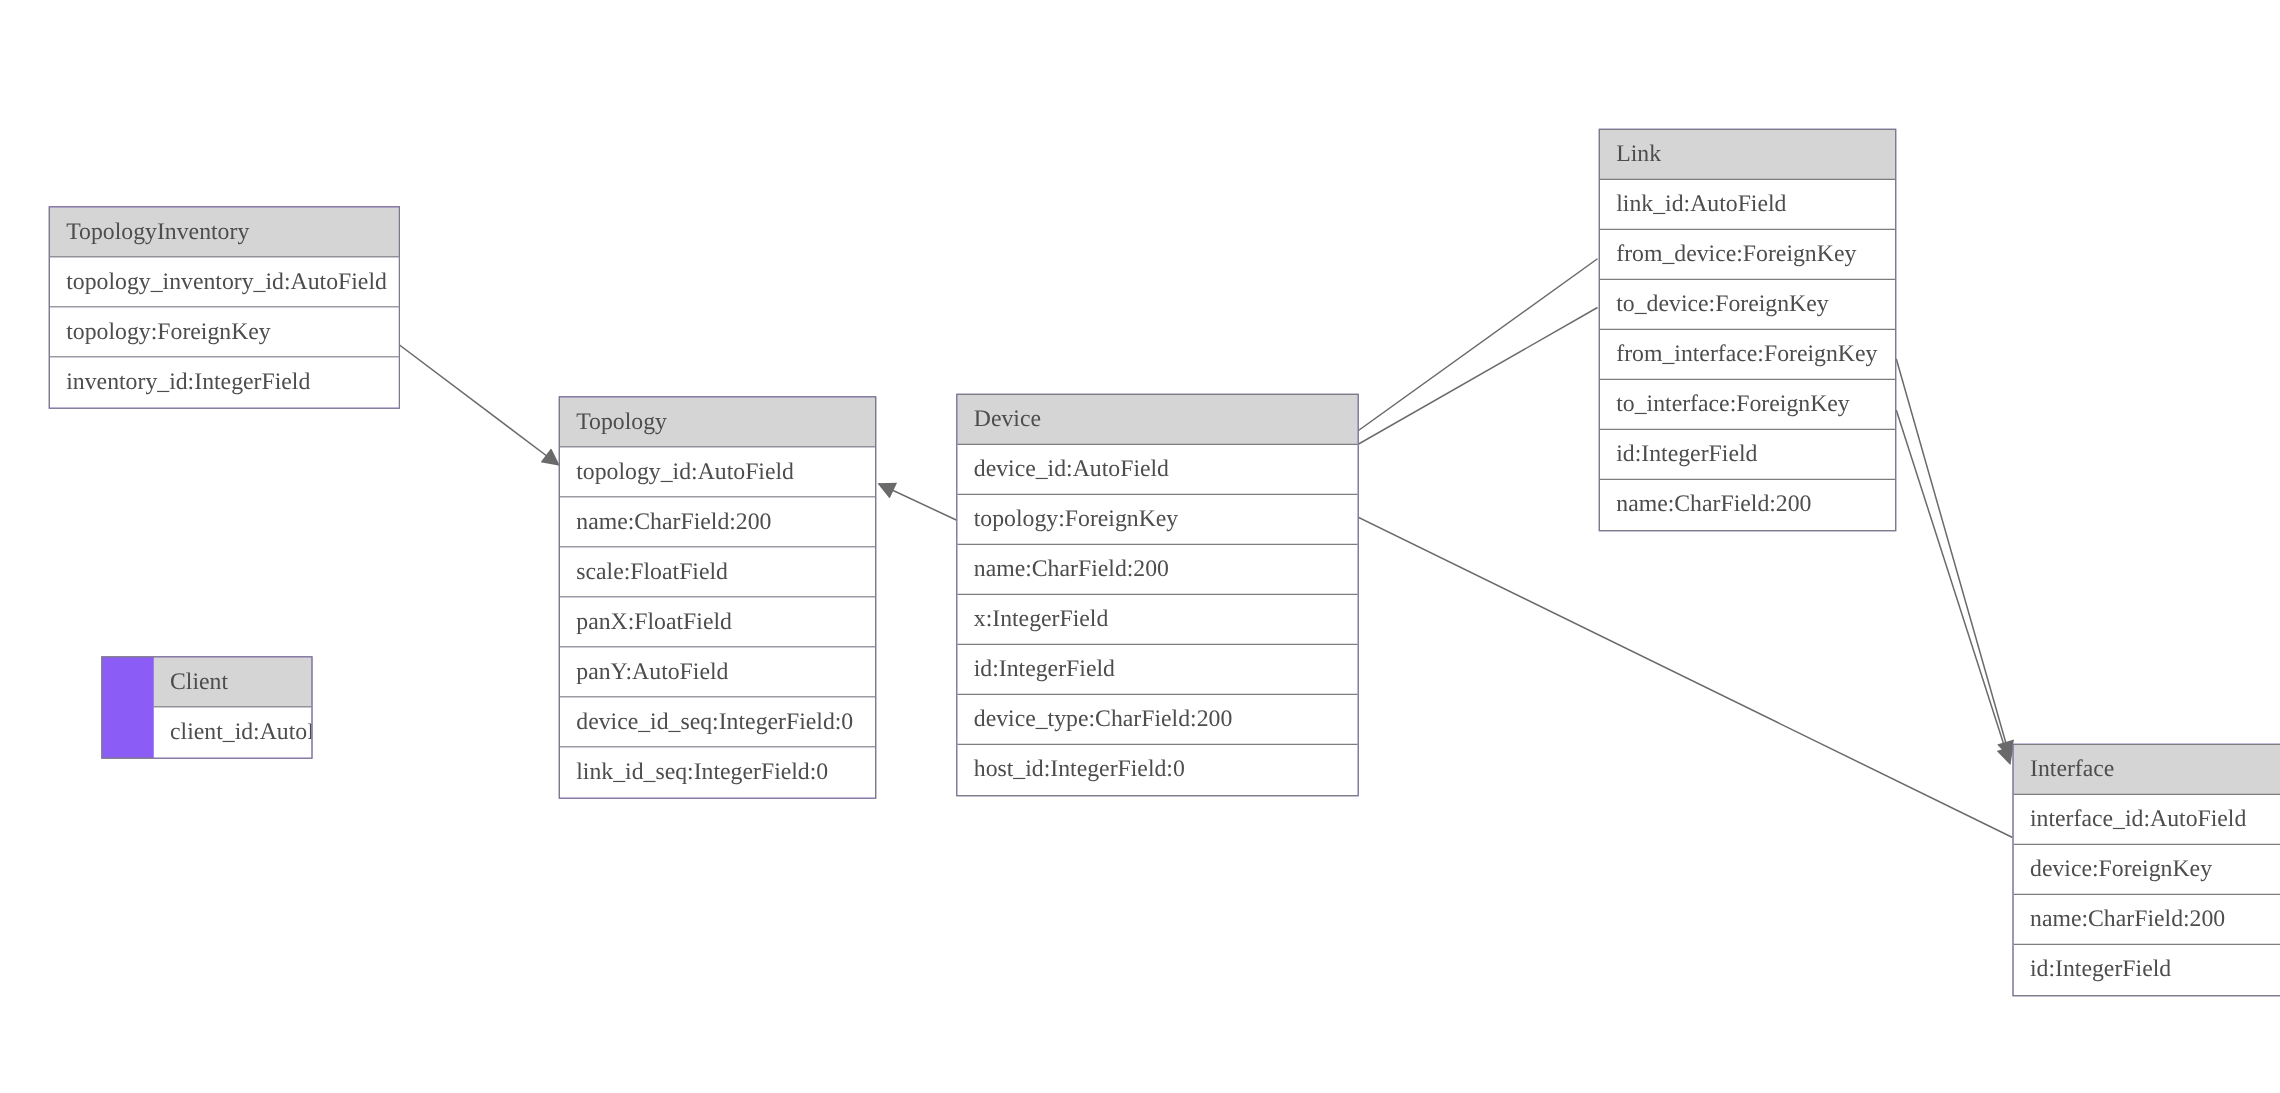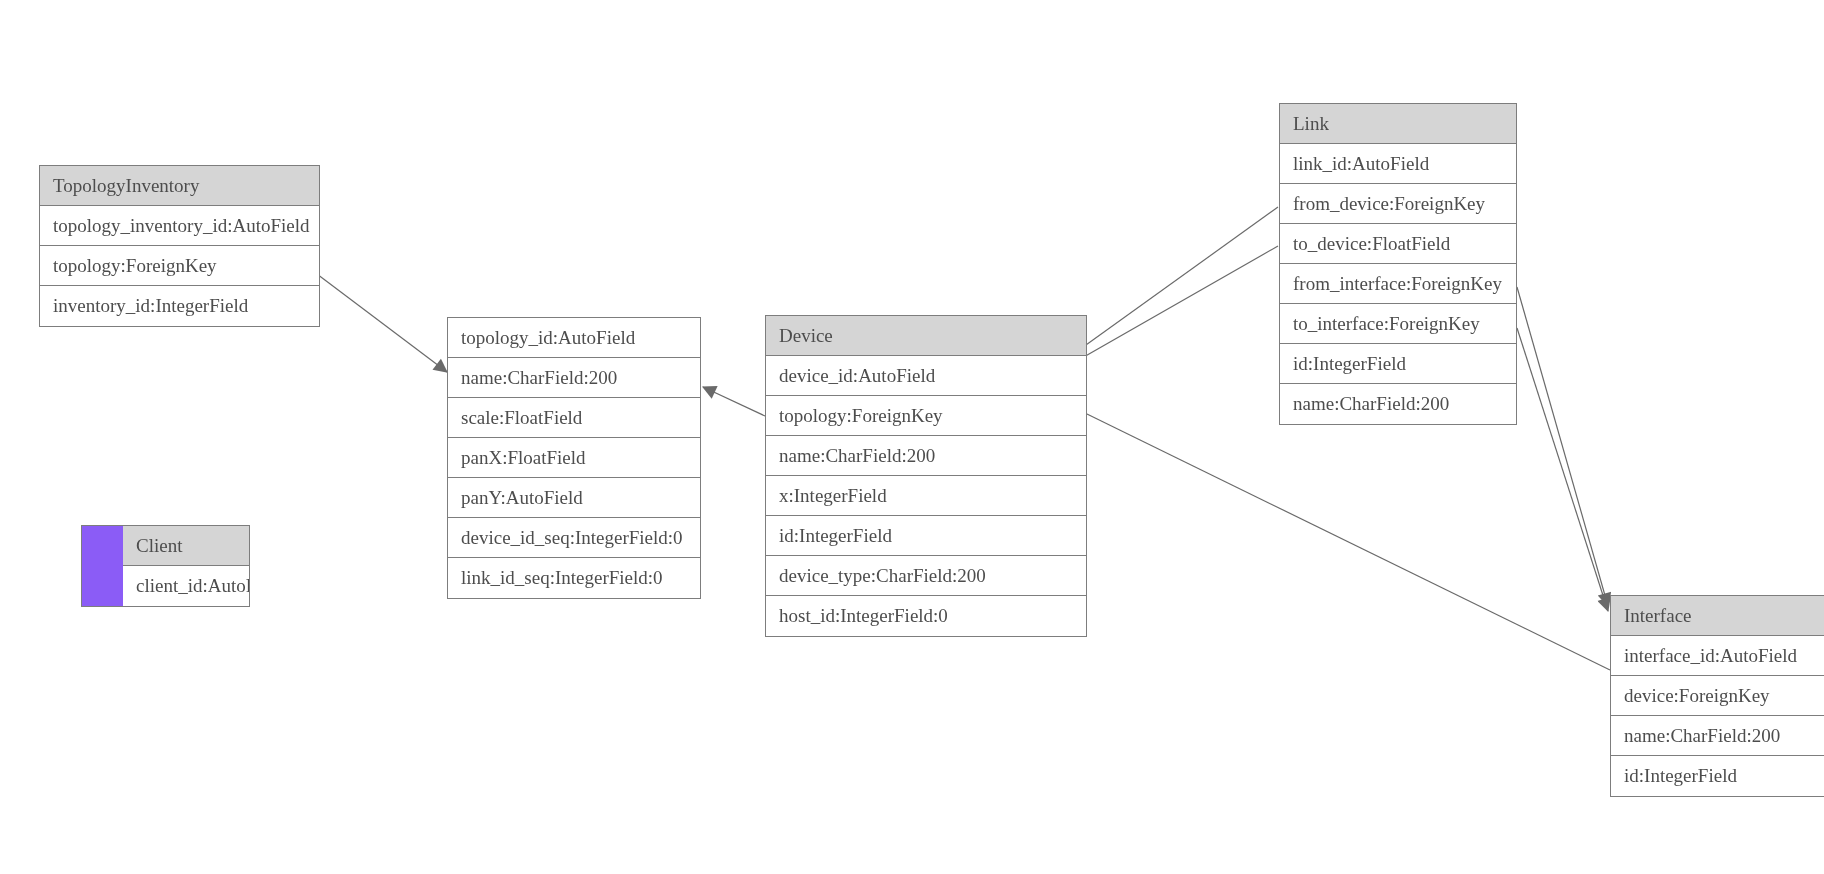--- a/index.html
+++ b/index.html
@@ -72,20 +72,21 @@
   </svg>
 
 <div id="entities">
     <div class="entity" style="left: 23px; top: 165px; width: 281px; margin-left: 16px;">
       <div class="entity-header">TopologyInventory</div>
       <div class="entity-field">topology_inventory_id:AutoField</div>
       <div class="entity-field">topology:ForeignKey</div>
       <div class="entity-field">inventory_id:IntegerField</div>
     </div>
     <div class="entity" style="left: 447px; top: 317px; width: 254px;">
+      <div class="entity-header">Topology</div>
       <div class="entity-field">topology_id:AutoField</div>
       <div class="entity-field">name:CharField:200</div>
       <div class="entity-field">scale:FloatField</div>
       <div class="entity-field">panX:FloatField</div>
       <div class="entity-field">panY:AutoField</div>
       <div class="entity-field">device_id_seq:IntegerField:0</div>
       <div class="entity-field">link_id_seq:IntegerField:0</div>
     </div>
     <div class="entity" style="left: 81px; top: 525px; width: 169px; padding-left: 41px;">
       <div class="entity-header">Client</div>
@@ -98,21 +99,21 @@
       <div class="entity-field">name:CharField:200</div>
       <div class="entity-field">x:IntegerField</div>
       <div class="entity-field">id:IntegerField</div>
       <div class="entity-field">device_type:CharField:200</div>
       <div class="entity-field">host_id:IntegerField:0</div>
     </div>
     <div class="entity" style="left: 1279px; top: 103px; width: 238px;">
       <div class="entity-header">Link</div>
       <div class="entity-field">link_id:AutoField</div>
       <div class="entity-field">from_device:ForeignKey</div>
-      <div class="entity-field">to_device:FloatField</div>
+      <div class="entity-field">to_device:ForeignKey</div>
       <div class="entity-field">from_interface:ForeignKey</div>
       <div class="entity-field">to_interface:ForeignKey</div>
       <div class="entity-field">id:IntegerField</div>
       <div class="entity-field">name:CharField:200</div>
     </div>
     <div class="entity" style="left: 1610px; top: 595px; width: 238px;">
       <div class="entity-header">Interface</div>
       <div class="entity-field">interface_id:AutoField</div>
       <div class="entity-field">device:ForeignKey</div>
       <div class="entity-field">name:CharField:200</div>

